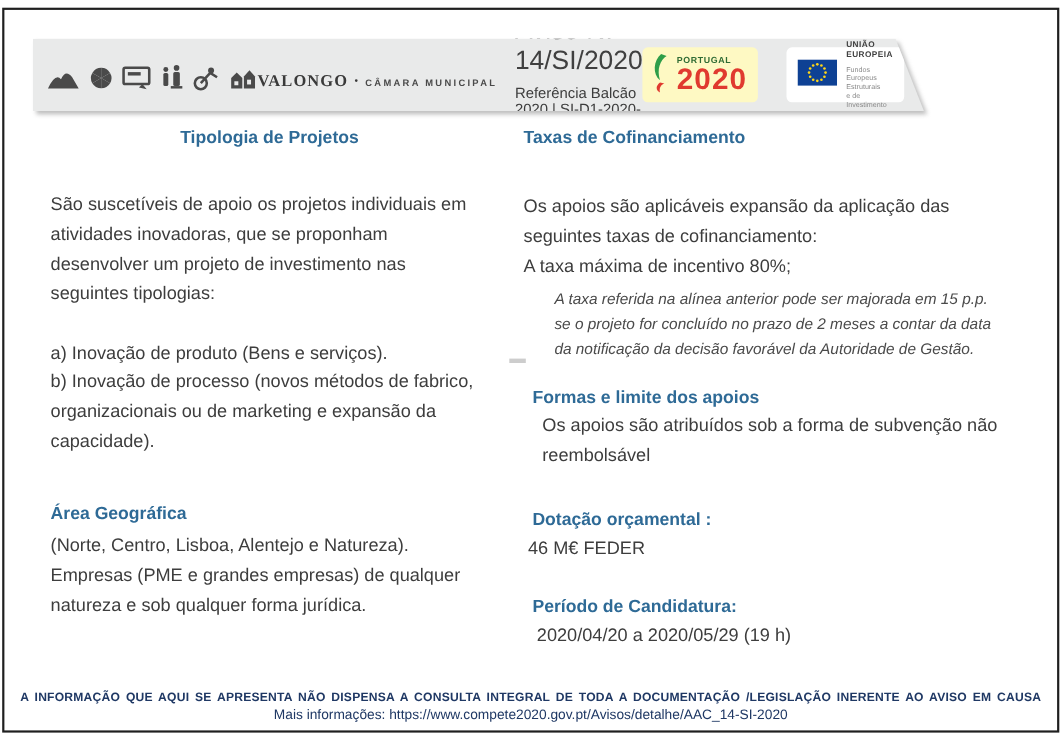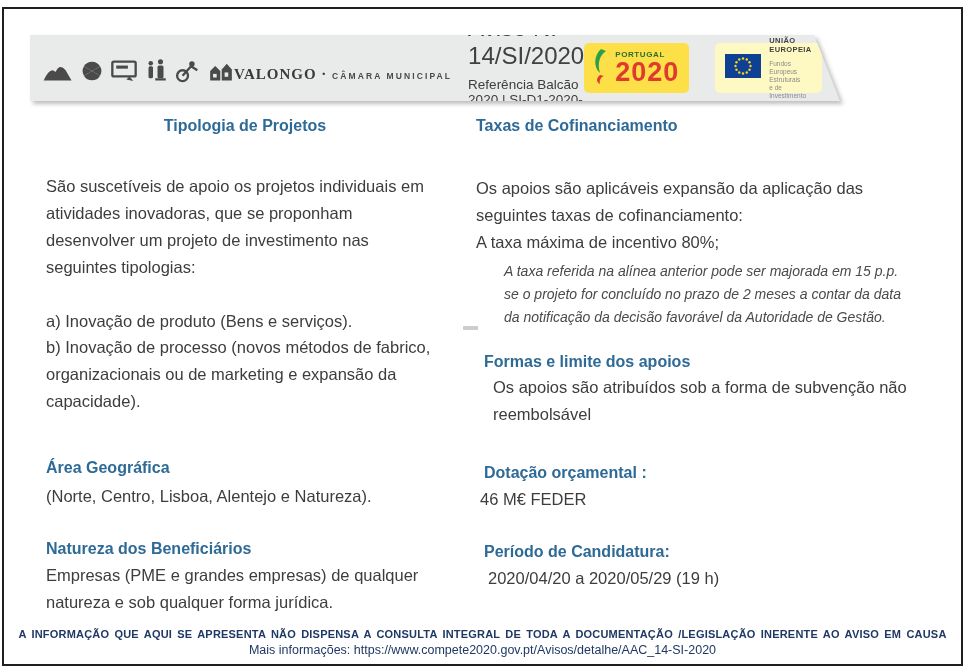--- a/index.html
+++ b/index.html
@@ -34,30 +34,30 @@
   }
   .wordmark .muni {
     font-family:"Liberation Sans", sans-serif; font-size:8.5px;
     letter-spacing:2.1px; font-weight:bold; color:#4a4a4a;
   }
   .title-block { margin-left:16px; }
   .notice-title { font-size:24px; color:#404040; line-height:1.15; }
   .notice-sub { font-size:13.5px; color:#3d3d3d; margin-top:8px; }
 
   .pt-patch {
-    margin-left:auto; background:#fde047; border-radius:5px;
+    margin-left:auto; background:#fef9c3; border-radius:5px;
     padding:5px 10px 5px 8px; display:flex; align-items:center; gap:3px;
     height:50px;
   }
   .pt-text { display:flex; flex-direction:column; line-height:1; }
   .pt-label { font-size:8px; font-weight:bold; color:#2f6b34; letter-spacing:.6px; }
   .pt-year { font-size:27px; font-weight:bold; color:#e03a2f; letter-spacing:1px; margin-top:0px; }
 
   .eu-patch {
-    margin-left:26px; margin-right:42px; background:#fef9c3; border-radius:5px;
+    margin-left:26px; margin-right:42px; background:#ffffff; border-radius:5px;
     padding:6px 10px; display:flex; align-items:center; gap:8px; height:50px;justify-content:space-between;
   }
   .eu-text { display:flex; flex-direction:column; line-height:1.25; }
   .eu-l1 { font-size:7.5px; font-weight:bold; color:#3f3f3f; letter-spacing:.4px; }
   .eu-l2, .eu-l3 { font-size:6.5px; color:#8a8a8a; }
   .eu-l2 { margin-top:5px; }
 
   
   .content { position:absolute; left:42px; top:108px; display:flex; gap:32px; }
   .col-left  { width:398px; }
@@ -207,21 +207,20 @@
 
     <div class="col-left">
       <h3 class="centered">Tipologia de Projetos</h3>
       <p class="para-gap">São suscetíveis de apoio os projetos individuais em atividades inovadoras, que se proponham desenvolver um projeto de investimento nas seguintes tipologias:</p>
       <p>a) Inovação de produto (Bens e serviços).</p>
       <p>b) Inovação de processo (novos métodos de fabrico, organizacionais ou de marketing e expansão da capacidade).</p>
 
       <h4 class="h-area">Área Geográfica</h4>
       <p>(Norte, Centro, Lisboa, Alentejo e Natureza).</p>
 
-      <h4 class="h-natureza">Natureza dos Beneficiários</h4>
       <p>Empresas (PME e grandes empresas) de qualquer natureza e sob qualquer forma jurídica.</p>
     </div>
 
     <div class="col-right">
       <h4 class="h-taxas">Taxas de Cofinanciamento</h4>
       <p>Os apoios são aplicáveis expansão da aplicação das seguintes taxas de cofinanciamento:</p>
       <p>A taxa máxima de incentivo 80%;</p>
       <div class="note-wrap">
         <span class="dash"></span>
         <p class="note">A taxa referida na alínea anterior pode ser majorada em 15 p.p. se o projeto for concluído no prazo de 2 meses a contar da data da notificação da decisão favorável da Autoridade de Gestão.</p>

